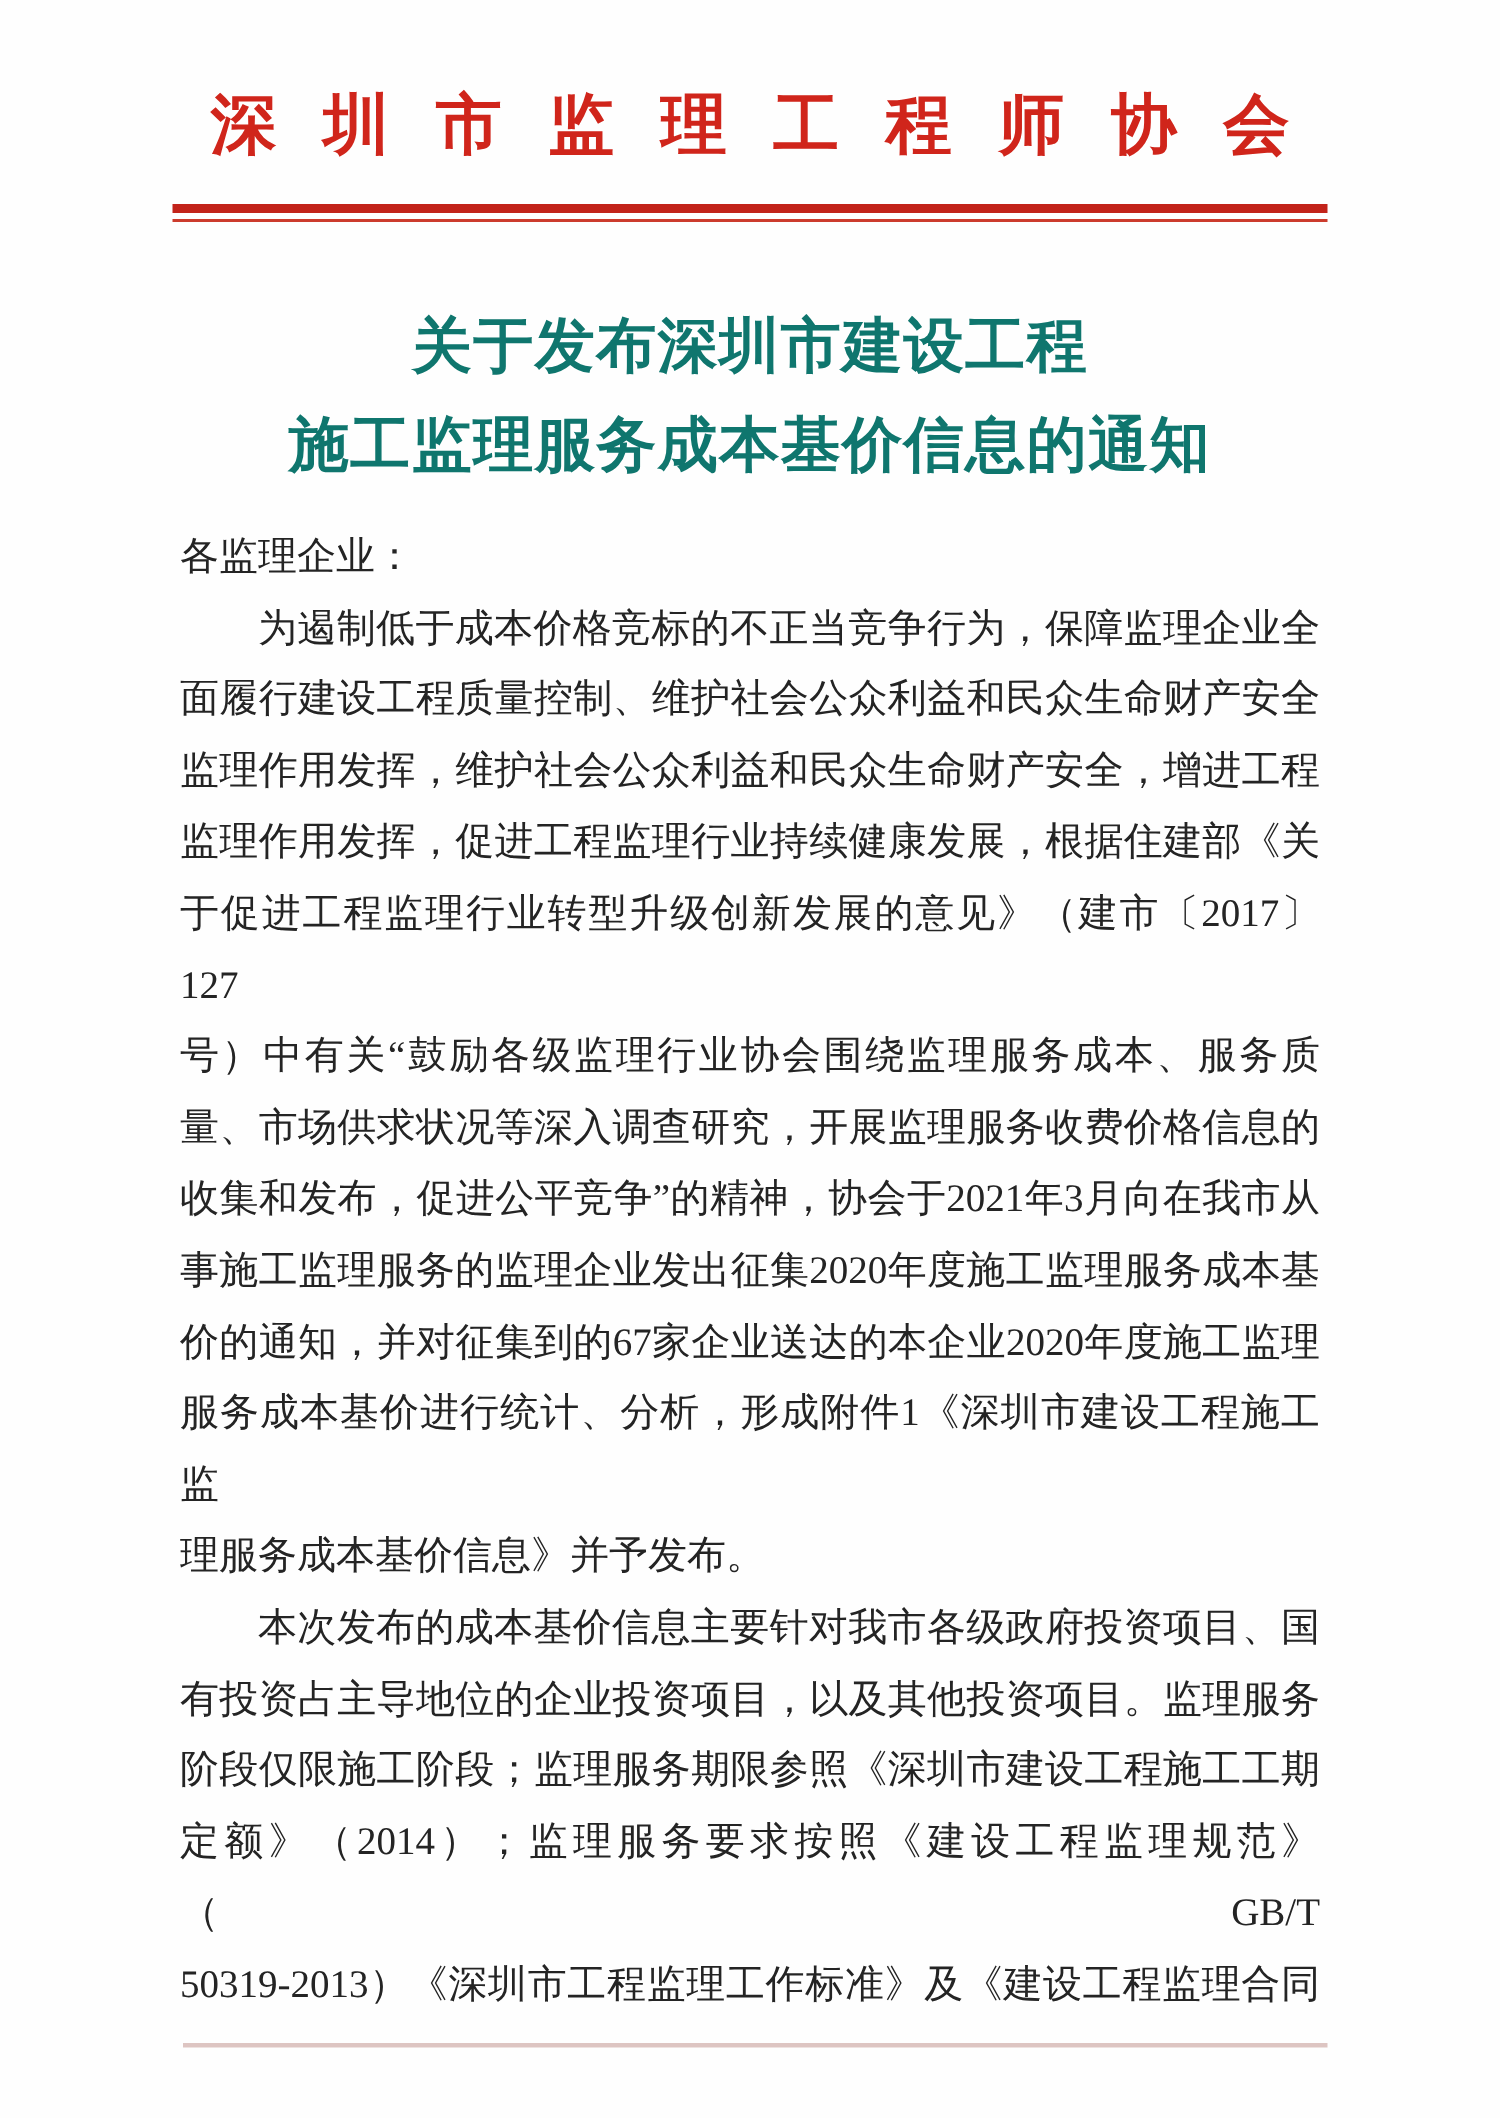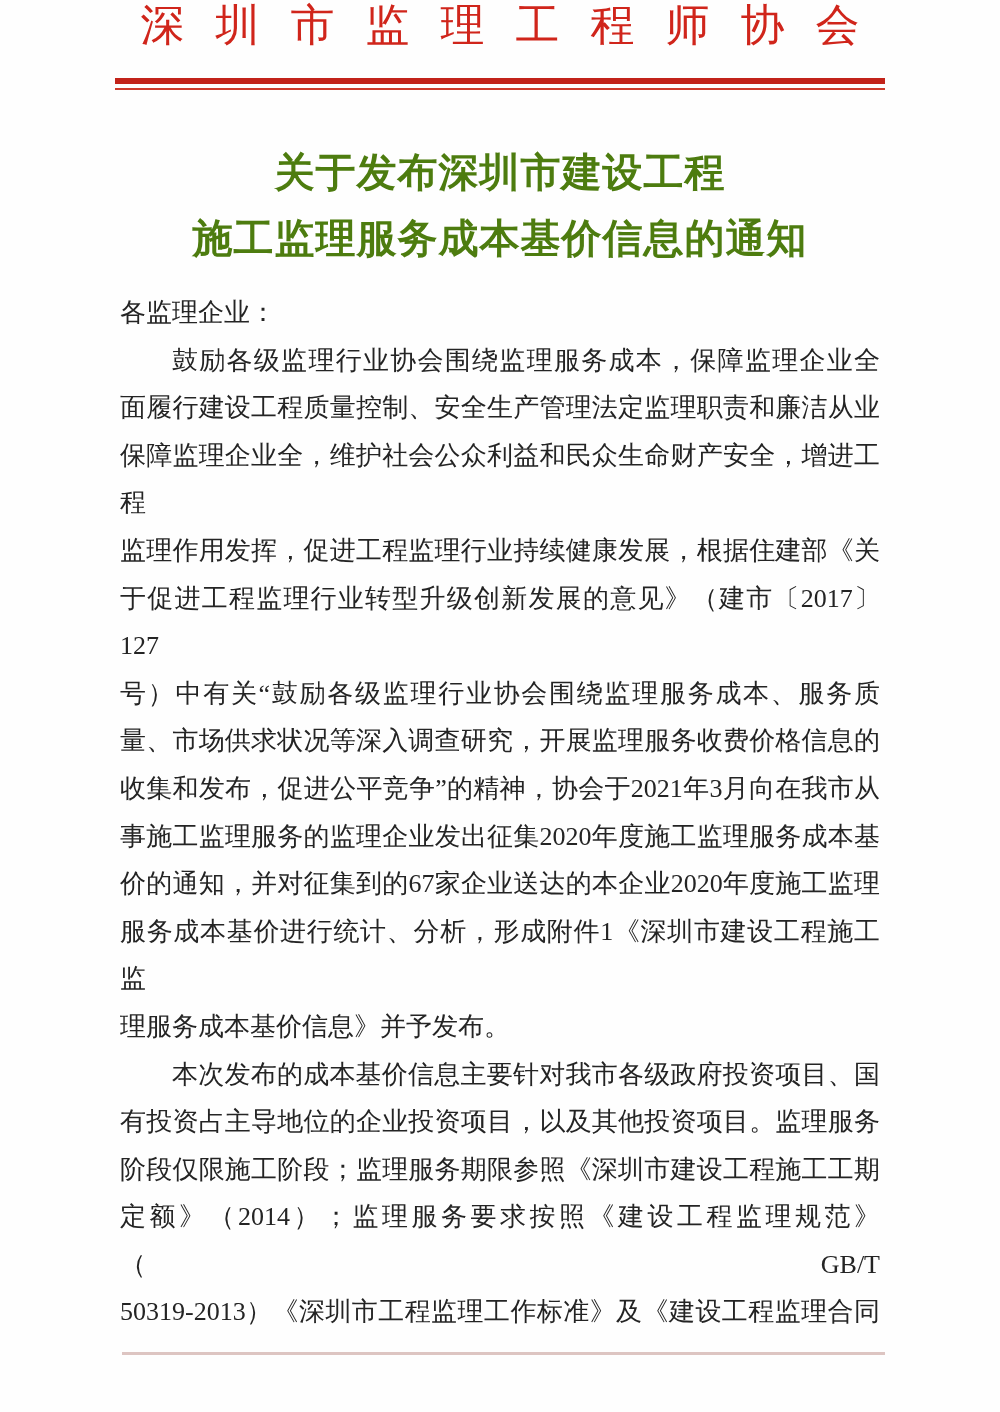--- a/index.html
+++ b/index.html
@@ -13,23 +13,24 @@
     height: 1412px;
     margin: 0 auto;
     background: #fefefe;
     font-family: "Liberation Serif", "DejaVu Serif", serif;
     color: #1f1f1f;
     overflow: hidden;
     box-shadow: 0 0 6px rgba(0,0,0,0.18);
   }
   
   .org-name {
+    margin-top: 58px;
     text-align: center;
     font-size: 44px;
-    font-weight: normal;
+    font-weight: bold;
     line-height: 52px;
     letter-spacing: 31px;
     padding-left: 31px; 
     color: #d0251b;
     white-space: nowrap;
   }
   .header-rules { margin: 26px 115px 0 115px; }
   .rule-thick {
     height: 6px;
     background: #c2231a;
@@ -39,21 +40,21 @@
     margin-top: 4px;
     background: #cc3b2d;
   }
   
   .doc-title {
     margin: 50px 0 17px 0;
     text-align: center;
     font-size: 40px;
     font-weight: bold;
     line-height: 66px;
-    color: #4d7c0f;
+    color: #0f766e;
     letter-spacing: 1px;
   }
   
   .doc-body {
     width: 760px;
     margin: 0 auto;
     font-size: 26px;
     color: #242424;
   }
   .line {
@@ -87,23 +88,23 @@
   </header>
 
   <h1 class="doc-title">
     <div>关于发布深圳市建设工程</div>
     <div>施工监理服务成本基价信息的通知</div>
   </h1>
 
   <div class="doc-body">
     <div class="line salutation">各监理企业：</div>
 
-    <div class="line indent">鼓励各级监理行业协会围绕监理服务成本，保障监理企业全</div>
-    <div class="line">面履行建设工程质量控制、安全生产管理法定监理职责和廉洁从业</div>
-    <div class="line">保障监理企业全，维护社会公众利益和民众生命财产安全，增进工程</div>
+    <div class="line indent">为遏制低于成本价格竞标的不正当竞争行为，保障监理企业全</div>
+    <div class="line">面履行建设工程质量控制、维护社会公众利益和民众生命财产安全</div>
+    <div class="line">监理作用发挥，维护社会公众利益和民众生命财产安全，增进工程</div>
     <div class="line">监理作用发挥，促进工程监理行业持续健康发展，根据住建部《关</div>
     <div class="line">于促进工程监理行业转型升级创新发展的意见》（建市〔2017〕127</div>
     <div class="line">号）中有关“鼓励各级监理行业协会围绕监理服务成本、服务质</div>
     <div class="line">量、市场供求状况等深入调查研究，开展监理服务收费价格信息的</div>
     <div class="line">收集和发布，促进公平竞争”的精神，协会于2021年3月向在我市从</div>
     <div class="line">事施工监理服务的监理企业发出征集2020年度施工监理服务成本基</div>
     <div class="line">价的通知，并对征集到的67家企业送达的本企业2020年度施工监理</div>
     <div class="line">服务成本基价进行统计、分析，形成附件1《深圳市建设工程施工监</div>
     <div class="line para-end">理服务成本基价信息》并予发布。</div>
 

